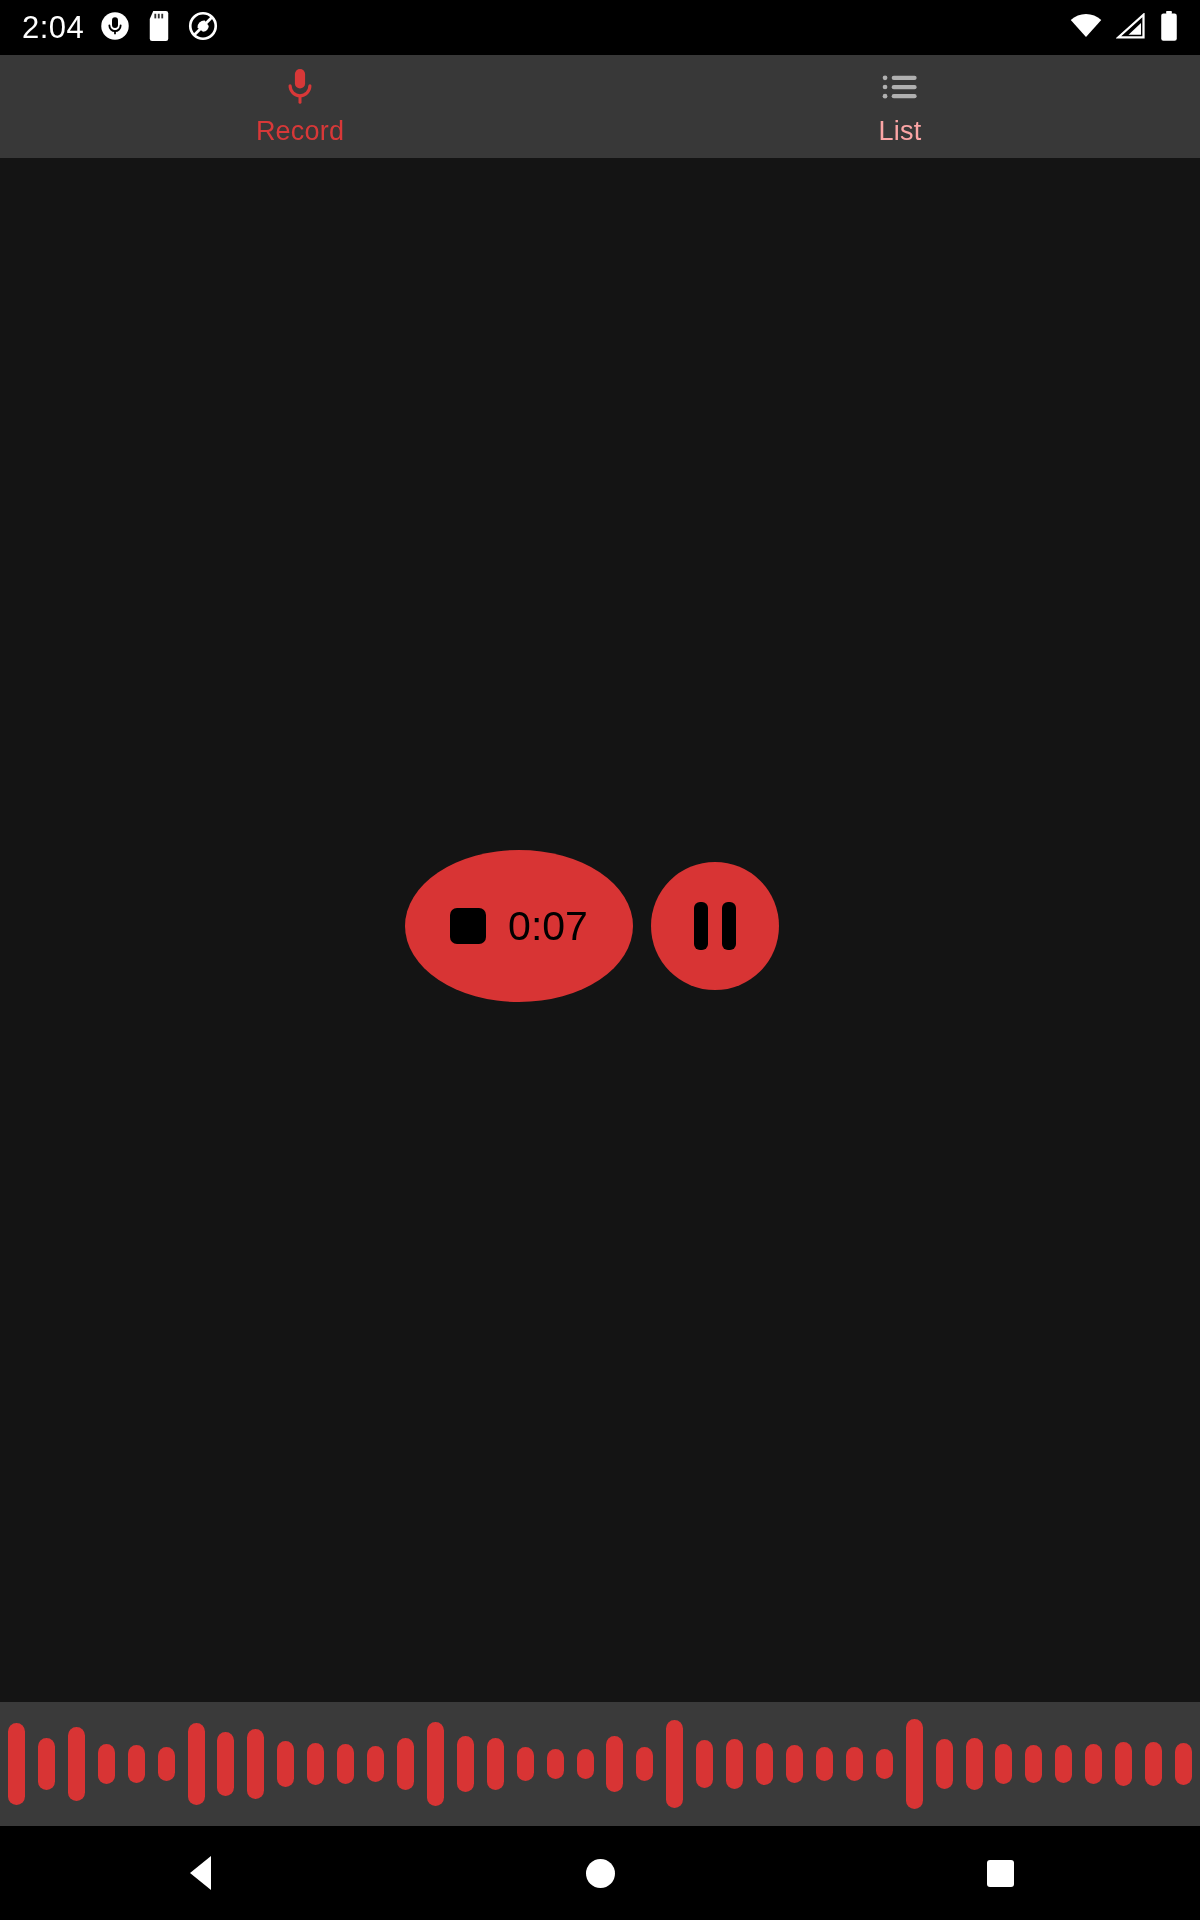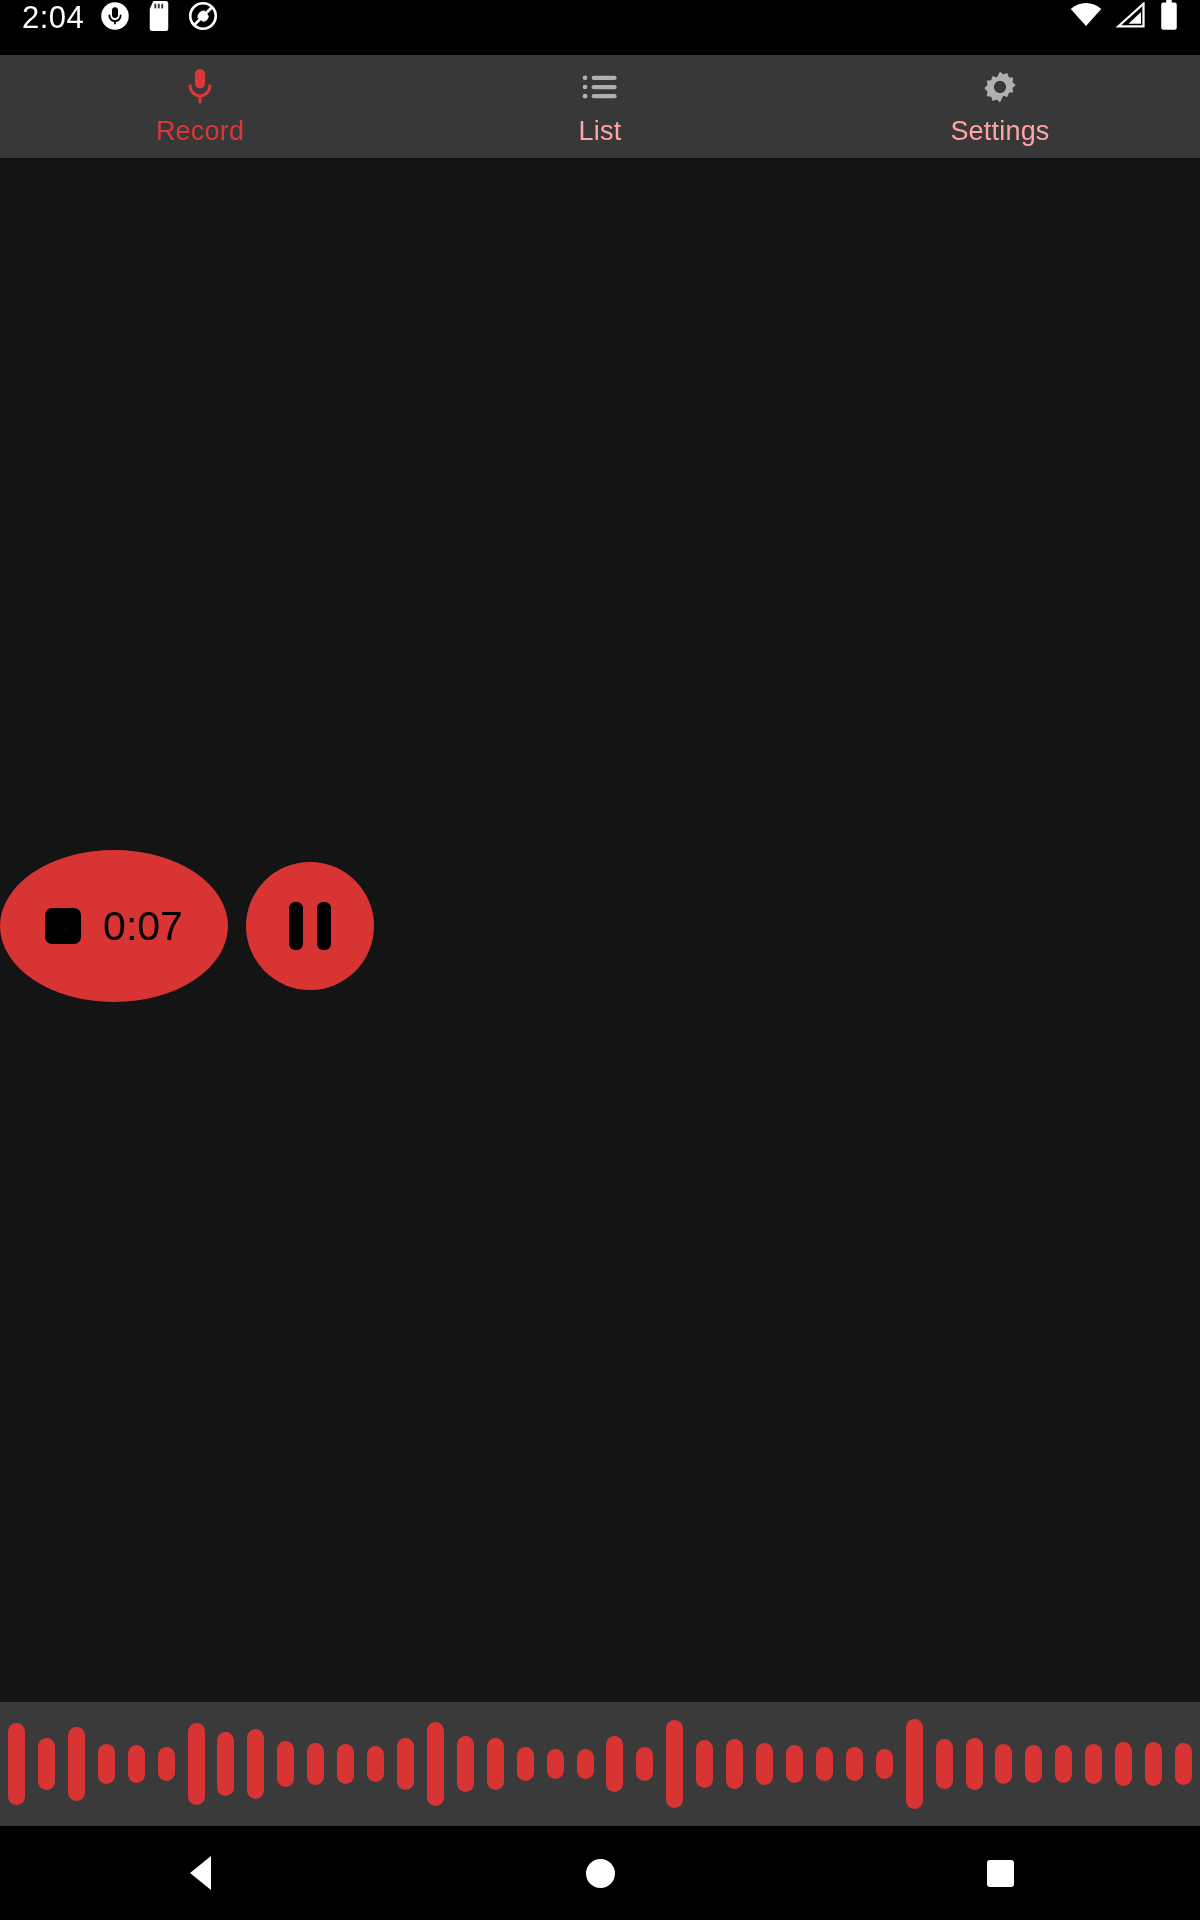--- a/index.html
+++ b/index.html
@@ -13,21 +13,21 @@
     position:relative;
     width:1200px; height:1920px;
     background:#141414;
     display:flex; flex-direction:column;
   }
 
   
   .status-bar {
     height:55px;
     background:#000;
-    display:flex; align-items:flex-start;
+    display:flex; align-items:center;
     padding:0 22px;
     flex:0 0 auto;
   }
   .status-left { display:flex; align-items:center; gap:16px; }
   .status-right { margin-left:auto; display:flex; align-items:center; gap:14px; }
   .status-time {
     color:#fff; font-size:31px; letter-spacing:.5px;
     font-family:"Liberation Sans", sans-serif;
   }
   .sb-icon { display:block; }
@@ -61,21 +61,21 @@
     display:flex;
     align-items:center;
     justify-content:center;
   }
   .controls {
     position:absolute;
     left:0; right:16px;
     top:768px;
     display:flex;
     align-items:center;
-    justify-content:flex-start;
+    justify-content:center;
     gap:18px;
     transform:translateY(-50%);
   }
   .stop-button {
     width:228px; height:152px;
     background:#d83434;
     border-radius:114px / 76px;
     display:flex; align-items:center; justify-content:center;
     gap:22px;
     cursor:pointer;
@@ -232,29 +232,20 @@
           <circle cx="2.2" cy="10" r="1.7" fill="#b0b0b0"></circle>
           <circle cx="2.2" cy="16.6" r="1.7" fill="#b0b0b0"></circle>
           <rect x="7" y="1.9" width="18" height="3.1" rx="1.5" fill="#b0b0b0"></rect>
           <rect x="7" y="8.5" width="18" height="3.1" rx="1.5" fill="#b0b0b0"></rect>
           <rect x="7" y="15.1" width="18" height="3.1" rx="1.5" fill="#b0b0b0"></rect>
         </svg>
       </span>
       <span class="tab-label">List</span>
     </div>
 
-    <div class="tab">
-      <span class="tab-icon">
-        <svg width="36" height="36" viewBox="0 0 24 24">
-          <path fill="#b0b0b0" d="M12 1.6l2.1 2.0 2.8-0.9 1.0 2.8 2.9 0.4-0.5 2.9 2.2 1.9-2.2 1.9 0.5 2.9-2.9 0.4-1.0 2.8-2.8-0.9L12 22.4l-2.1-2.0-2.8 0.9-1.0-2.8-2.9-0.4 0.5-2.9L1.5 12.7l2.2-1.9-0.5-2.9 2.9-0.4 1.0-2.8 2.8 0.9z"></path>
-          <circle cx="12" cy="12" r="4.1" fill="#383838"></circle>
-        </svg>
-      </span>
-      <span class="tab-label">Settings</span>
-    </div>
 
   </div>
 
   <div class="stage">
     <div class="controls">
 
       <div class="stop-button">
         <span class="stop-square"></span>
         <span class="stop-time">0:07</span>
       </div>

